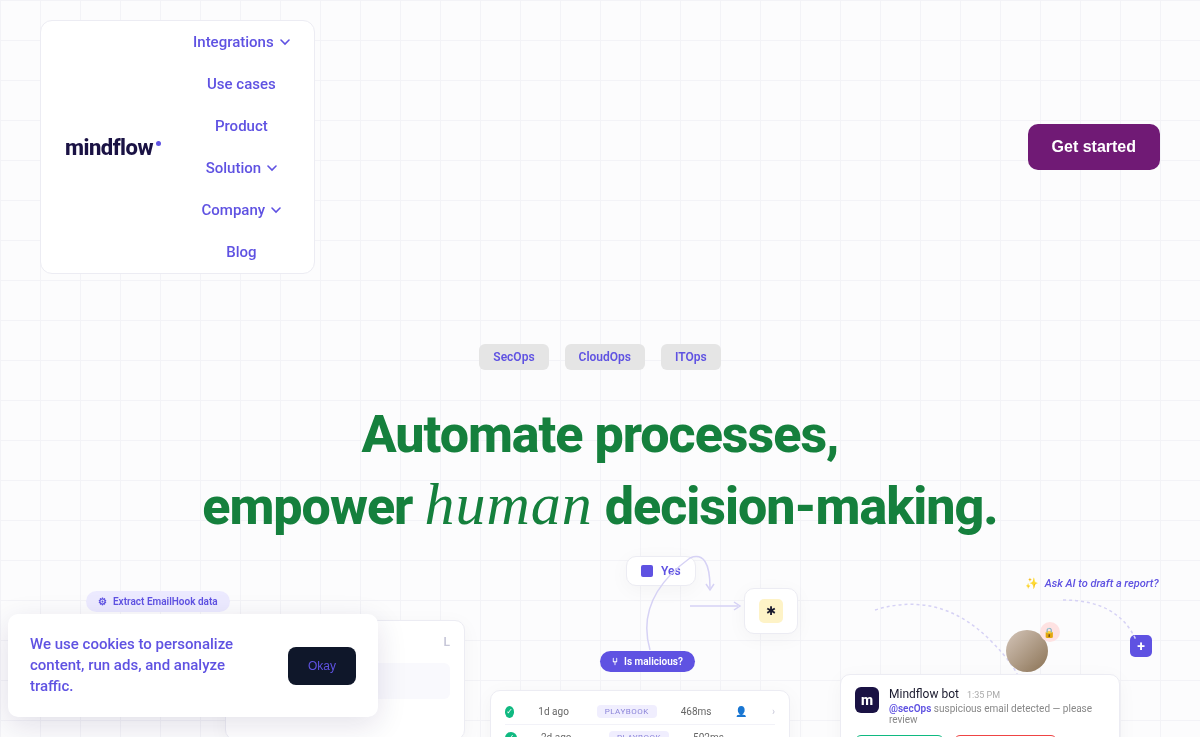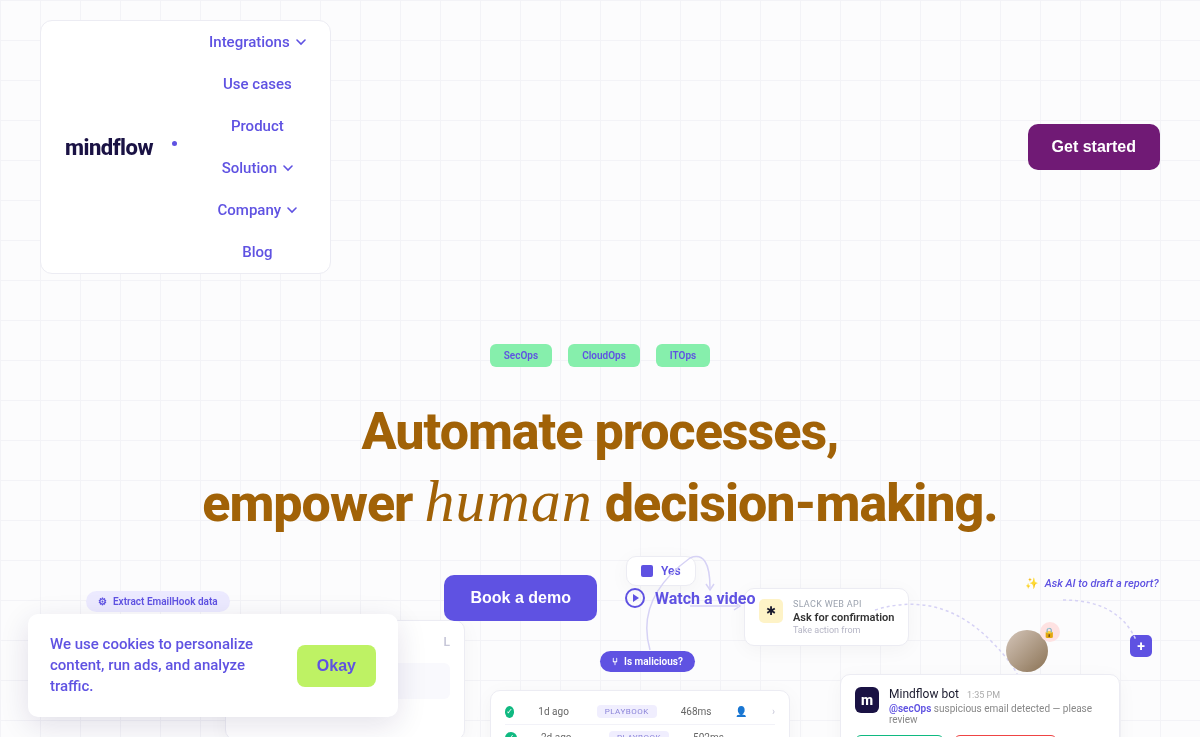--- a/index.html
+++ b/index.html
@@ -39,21 +39,21 @@
   padding: 12px 24px;
   gap: 32px;
 }
 .logo {
   font-size: 22px;
   font-weight: 800;
   letter-spacing: -0.5px;
   color: #1a1244;
   display: flex;
   align-items: center;
-  gap: 19px;
+  gap: 3px;
 }
 .logo-dot {
   width: 5px;
   height: 5px;
   border-radius: 50%;
   background: #5f52e2;
   margin-top: -8px;
 }
 .nav-links {
   display: flex;
@@ -92,31 +92,31 @@
   text-align: center;
   padding-top: 50px;
 }
 .tags {
   display: flex;
   gap: 16px;
   justify-content: center;
   margin-bottom: 32px;
 }
 .tag {
-  background: #86efac;
-  color: #5f52e2;
-  font-size: 10px;
+  background: #e5e5e5;
+  color: #5f52e2;
+  font-size: 12px;
   font-weight: 600;
   padding: 6px 14px;
   border-radius: 6px;
 }
 .headline {
   font-size: 52px;
   font-weight: 800;
-  color: #a16207;
+  color: #15803d;
   line-height: 1.25;
   letter-spacing: -1px;
   margin-top: 8px;
 }
 .headline .cursive {
   font-family: 'Brush Script MT', cursive;
   font-style: italic;
   font-weight: 400;
   font-size: 60px;
   letter-spacing: 1px;
@@ -194,45 +194,45 @@
   font-weight: 600;
   display: inline-flex;
   align-items: center;
   gap: 6px;
 }
 .pill-purple { background: #eceaff; color: #5f52e2; }
 .pill-solid-purple { background: #5f52e2; color: white; }
 .cookie-banner {
   position: absolute;
   bottom: 20px;
-  left: 28px;
+  left: 8px;
   z-index: 100;
   background: white;
   border-radius: 10px;
   box-shadow: 0 8px 30px rgba(30,20,80,0.12);
   padding: 20px 22px;
   display: flex;
   align-items: center;
   gap: 28px;
   max-width: 370px;
 }
 .cookie-text {
   color: #5f52e2;
   font-size: 15px;
   font-weight: 500;
   line-height: 1.4;
 }
 .cookie-btn {
-  background: #bef264;
+  background: #0f172a;
   color: #5f52e2;
   border: none;
   padding: 12px 20px;
   border-radius: 8px;
-  font-size: 16px;
-  font-weight: 700;
+  font-size: 12px;
+  font-weight: 400;
   cursor: pointer;
 }
 .small-label { color: #9ca3af; font-size: 9px; text-transform: uppercase; letter-spacing: 0.3px; }
 .btn-green { border: 1px solid #10b981; color: #10b981; padding: 4px 10px; border-radius: 6px; font-size: 10px; font-weight: 600; }
 .btn-red { border: 1px solid #ef4444; color: #ef4444; padding: 4px 10px; border-radius: 6px; font-size: 10px; font-weight: 600; }
 svg { display: block; }
 .avatar {
   width: 42px;
   height: 42px;
   border-radius: 50%;
@@ -319,27 +319,20 @@
 <section class="hero">
   <div class="tags">
     <span class="tag">SecOps</span>
     <span class="tag">CloudOps</span>
     <span class="tag">ITOps</span>
   </div>
   <h1 class="headline">
     <span>Automate processes,</span><br>
     <span>empower </span><span class="cursive">human</span><span> decision-making.</span>
   </h1>
-  <div class="cta-row">
-    <button class="cta-primary">Book a demo</button>
-    <div class="cta-secondary">
-      <span class="play-icon"></span>
-      <span>Watch a video</span>
-    </div>
-  </div>
 </section>
 
 <div class="illus" style="top:590px;left:86px;">
   <span class="pill pill-purple">
     <span>⚙</span>
     <span>Extract EmailHook data</span>
   </span>
 </div>
 
 <div class="illus illus-card" style="top:620px;left:225px;width:240px;height:120px;padding:14px;">
@@ -363,25 +356,20 @@
   <span style="color:#5f52e2;font-weight:600;font-size:12px;">Yes</span>
 </div>
 
 <svg class="illus" style="top:548px;left:640px;" width="80" height="110">
   <path d="M10 102 Q -5 50 50 10 Q 70 2 70 40" stroke="#d6d2f5" stroke-width="1.5" fill="none"></path>
   <path d="M66 36 L70 42 L74 36" stroke="#d6d2f5" stroke-width="1.5" fill="none"></path>
 </svg>
 
 <div class="illus illus-card" style="top:588px;left:744px;padding:10px 14px;display:flex;gap:10px;align-items:flex-start;">
   <div style="width:24px;height:24px;background:#fef3c7;border-radius:5px;display:flex;align-items:center;justify-content:center;font-size:12px;">✱</div>
-  <div>
-    <div class="small-label">SLACK WEB API</div>
-    <div style="font-size:11px;font-weight:600;color:#333;margin-top:2px;">Ask for confirmation</div>
-    <div style="font-size:9px;color:#b5b5c5;margin-top:1px;">Take action from</div>
-  </div>
 </div>
 
 <svg class="illus" style="top:596px;left:688px;" width="60" height="20">
   <path d="M2 10 L50 10" stroke="#d6d2f5" stroke-width="1.5" fill="none"></path>
   <path d="M46 6 L52 10 L46 14" stroke="#d6d2f5" stroke-width="1.5" fill="none"></path>
 </svg>
 
 <svg class="illus" style="top:600px;left:870px;" width="160" height="90">
   <path d="M5 10 Q 70 -10 120 40 Q 150 70 150 85" stroke="#d6d2f5" stroke-width="1.5" fill="none" stroke-dasharray="3,3"></path>
 </svg>

